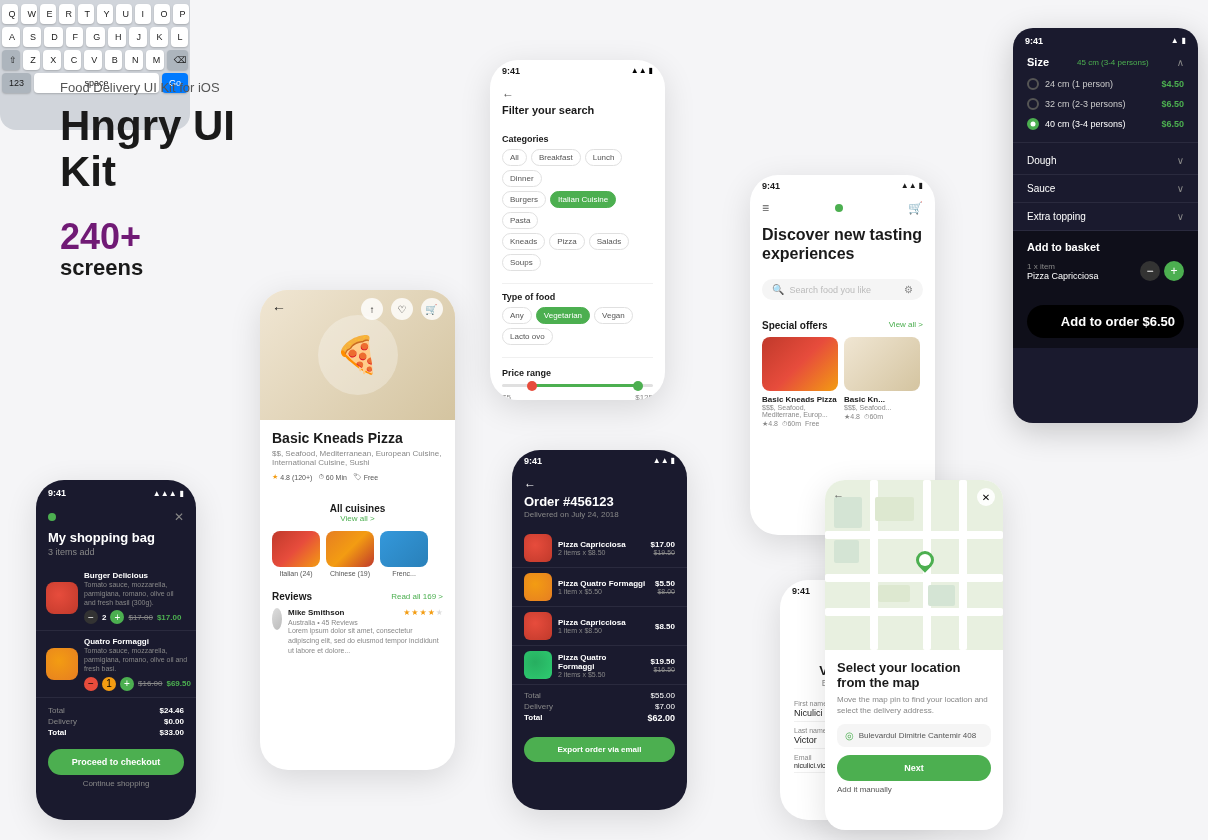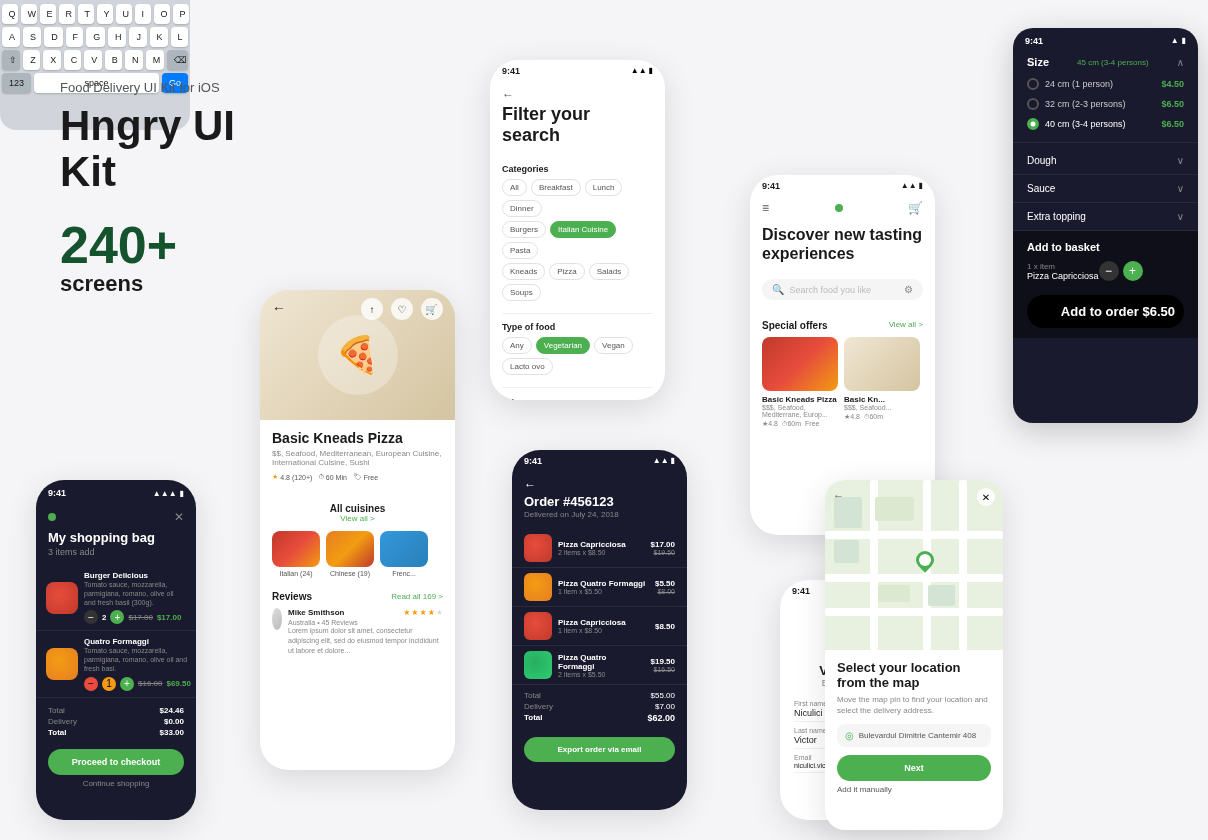--- a/index.html
+++ b/index.html
@@ -41,23 +41,23 @@
       height: 46px;
       border-radius: 10px;
       display: flex;
       align-items: center;
       justify-content: center;
     }
     .tool-figma { background: #1e1e2e; }
     .tool-sketch { background: #f7f7f7; border: 1px solid #eee; }
     .tool-xd { background: #470137; }
     .screens-count {
-      font-size: 52px;
+      font-size: 36px;
       font-weight: 800;
-      color: #14532d;
+      color: #701a75;
       line-height: 1;
     }
     .screens-label {
       font-size: 22px;
       font-weight: 600;
       color: #1a1a1a;
     }
 
     
     .phone {
@@ -248,21 +248,21 @@
     
     .phone-filter {
       left: 490px;
       top: 60px;
       width: 175px;
       height: 340px;
       background: #fff;
     }
     .filter-header { padding: 8px 12px 6px; }
     .filter-back { font-size: 12px; color: #555; margin-bottom: 4px; }
-    .filter-title { font-size: 18px; font-weight: 700; color: #1a1a1a; margin-bottom: 8px; }
+    .filter-title { font-size: 11px; font-weight: 700; color: #1a1a1a; margin-bottom: 8px; }
     .filter-section { padding: 4px 12px; }
     .filter-section-title { font-size: 9px; font-weight: 700; color: #1a1a1a; margin-bottom: 5px; }
     .filter-tags {
       display: flex;
       flex-wrap: wrap;
       gap: 4px;
       margin-bottom: 4px;
     }
     .filter-tag {
       padding: 3px 7px;
@@ -511,23 +511,23 @@
     }
     .accordion-label { color: #fff; font-size: 10px; font-weight: 500; }
     .accordion-chevron { color: #888; font-size: 10px; }
     .basket-section {
       background: #0f0f1a;
       padding: 10px 14px;
     }
     .basket-title { color: #fff; font-size: 11px; font-weight: 700; margin-bottom: 8px; }
     .basket-row {
       display: flex;
-      justify-content: flex-start;
-      align-items: center;
-      margin-bottom: 10px;
+      justify-content: space-between;
+      align-items: center;
+      margin-bottom: 20px;
     }
     .basket-item-info { }
     .basket-qty { color: #888; font-size: 8px; }
     .basket-item-name { color: #fff; font-size: 9px; font-weight: 500; }
     .basket-qty-control {
       display: flex;
       align-items: center;
       gap: 4px;
     }
     .basket-btn {

